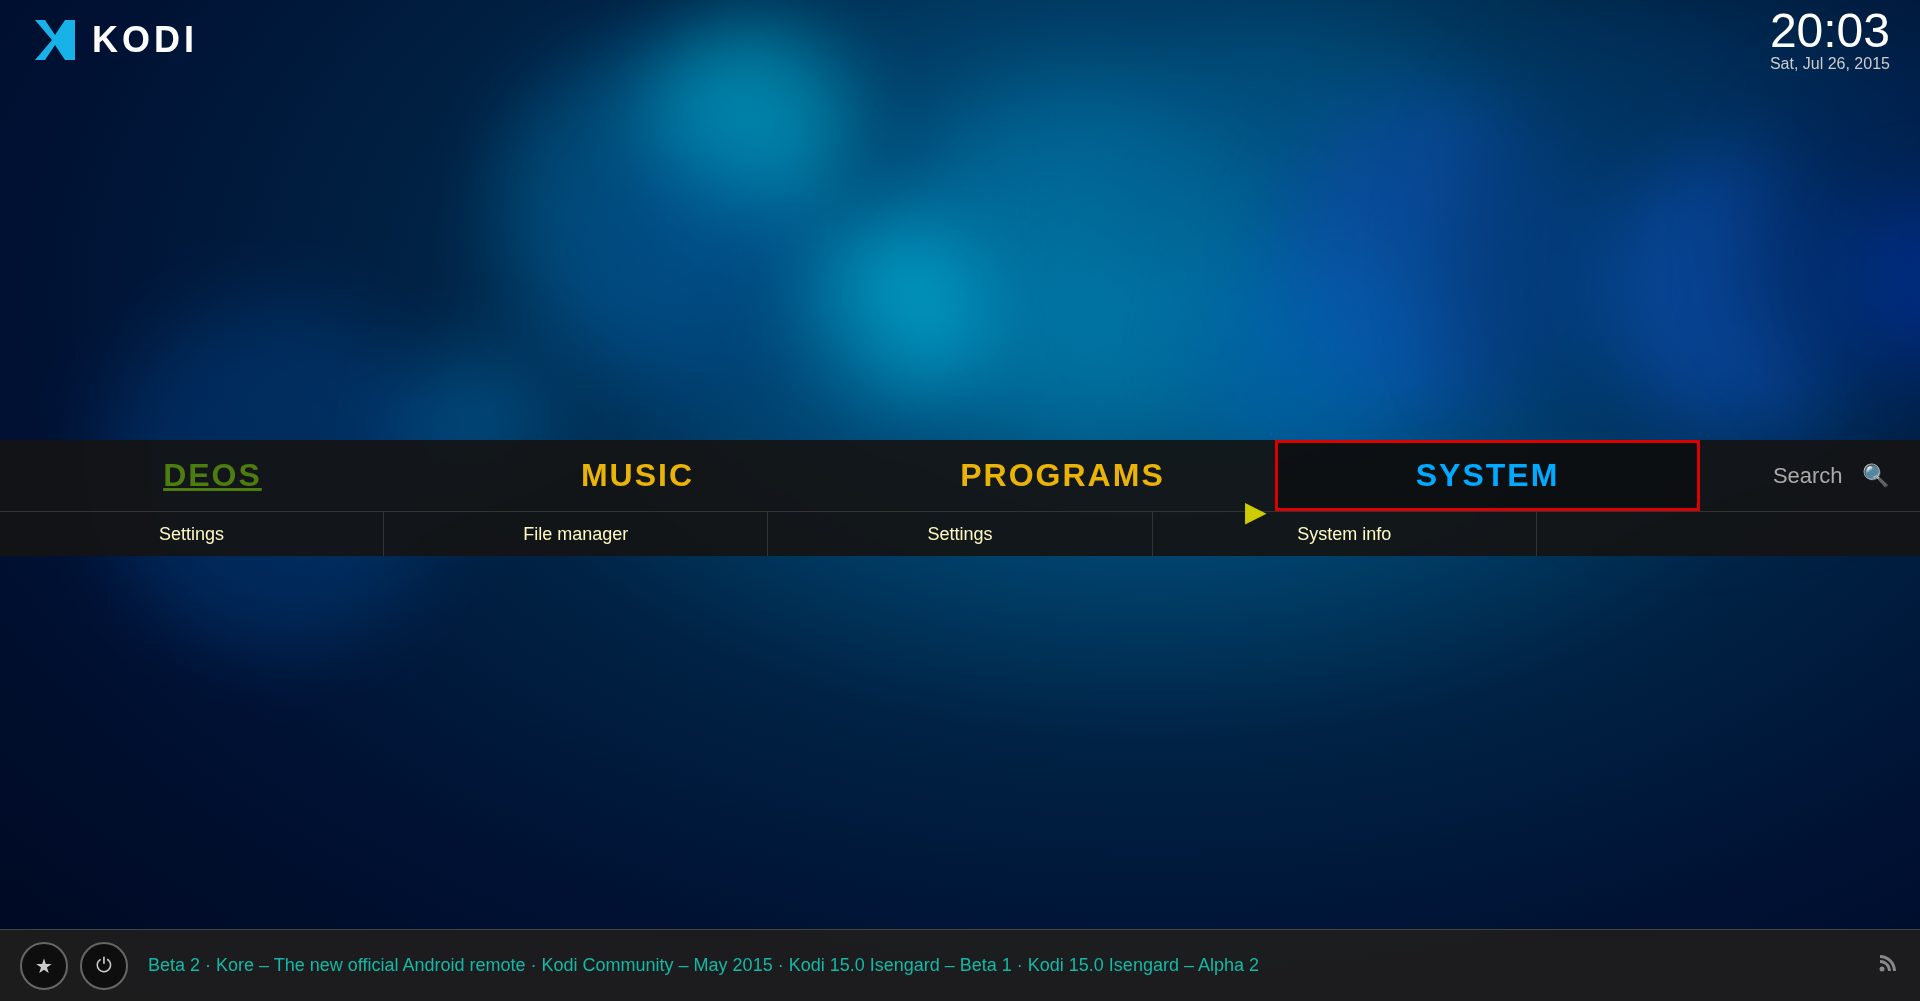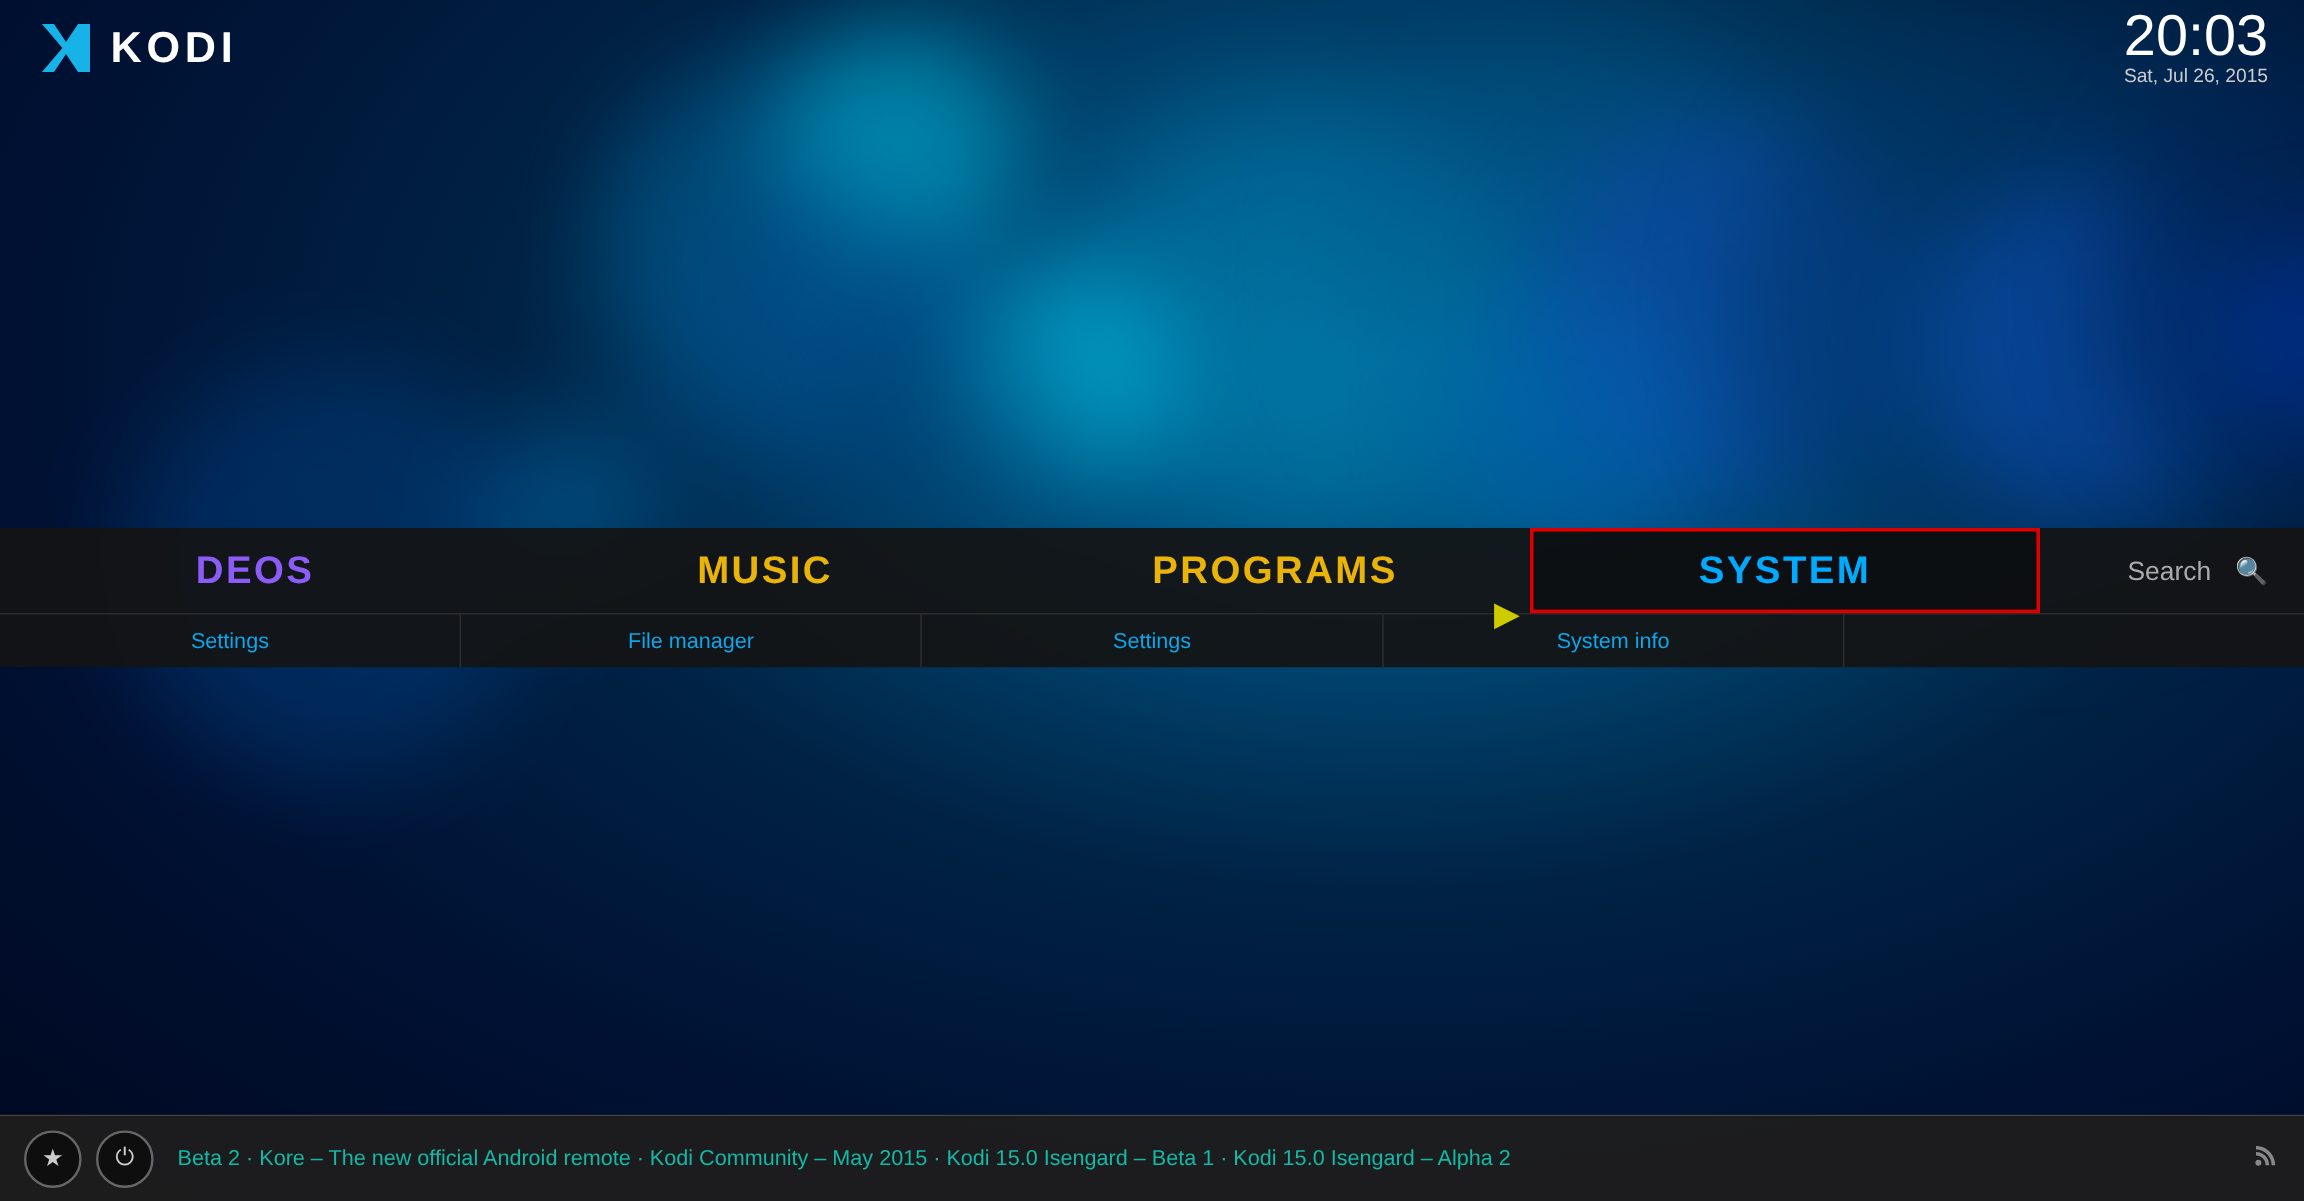--- a/index.html
+++ b/index.html
@@ -62,21 +62,21 @@
     }
 
     .logo-text {
       color: #fff;
       font-size: 36px;
       font-weight: bold;
       letter-spacing: 4px;
     }
 
     .clock-area {
-      text-align: right;
+      text-align: left;
     }
 
     .clock-time {
       color: #fff;
       font-size: 48px;
       font-weight: 300;
       line-height: 1;
     }
 
     .clock-date {
@@ -124,21 +124,22 @@
     }
 
     .nav-item.active {
       outline: 3px solid #dd0000;
       outline-offset: -3px;
       background: rgba(0,0,0,0.3);
       text-align: right;
     }
 
     .nav-item-videos .nav-item-label {
-      color: #8b5cf6;
+      color: #4d7c0f;
+      text-decoration: underline;
     }
 
     
     .nav-search {
       display: flex;
       align-items: center;
       gap: 20px;
       padding: 0 30px;
       min-width: 220px;
       justify-content: flex-end;
@@ -169,21 +170,21 @@
       height: 100%;
       cursor: pointer;
       border-right: 1px solid #333;
     }
 
     .nav-sub-item:last-child {
       border-right: none;
     }
 
     .nav-sub-label {
-      color: #0ea5e9;
+      color: #fef9c3;
       font-size: 18px;
     }
 
     .nav-sub-empty {
       flex: 1;
     }
 
     
     .cursor {
       position: absolute;

